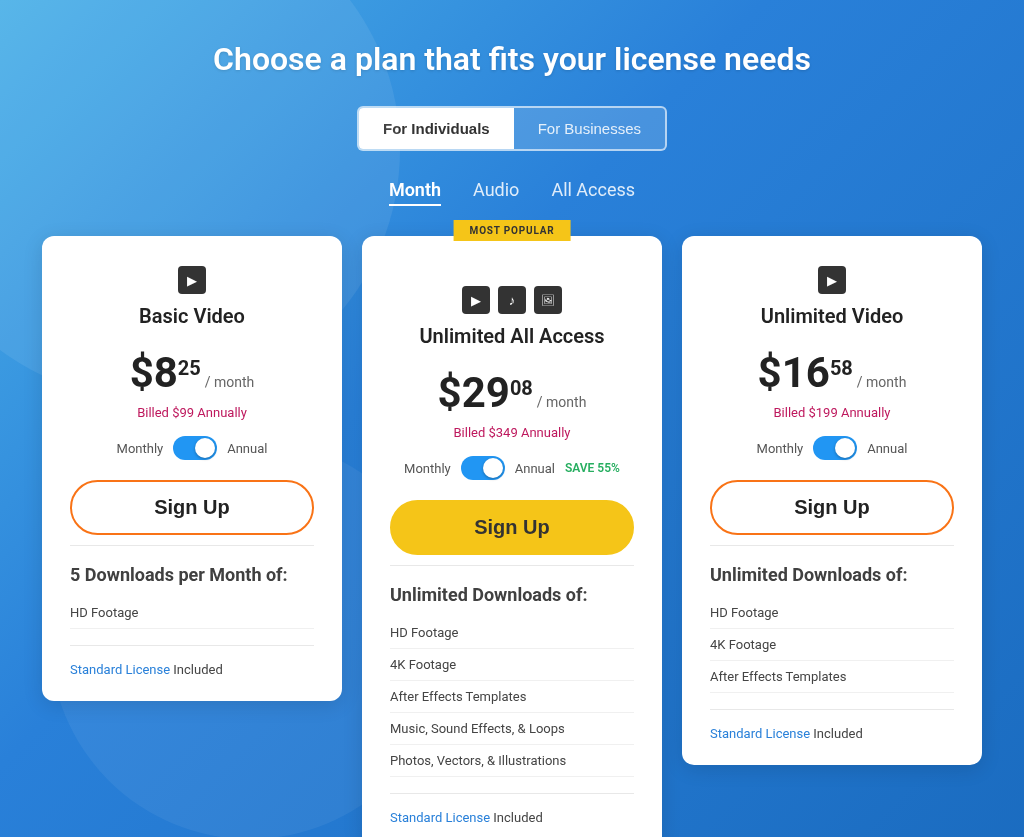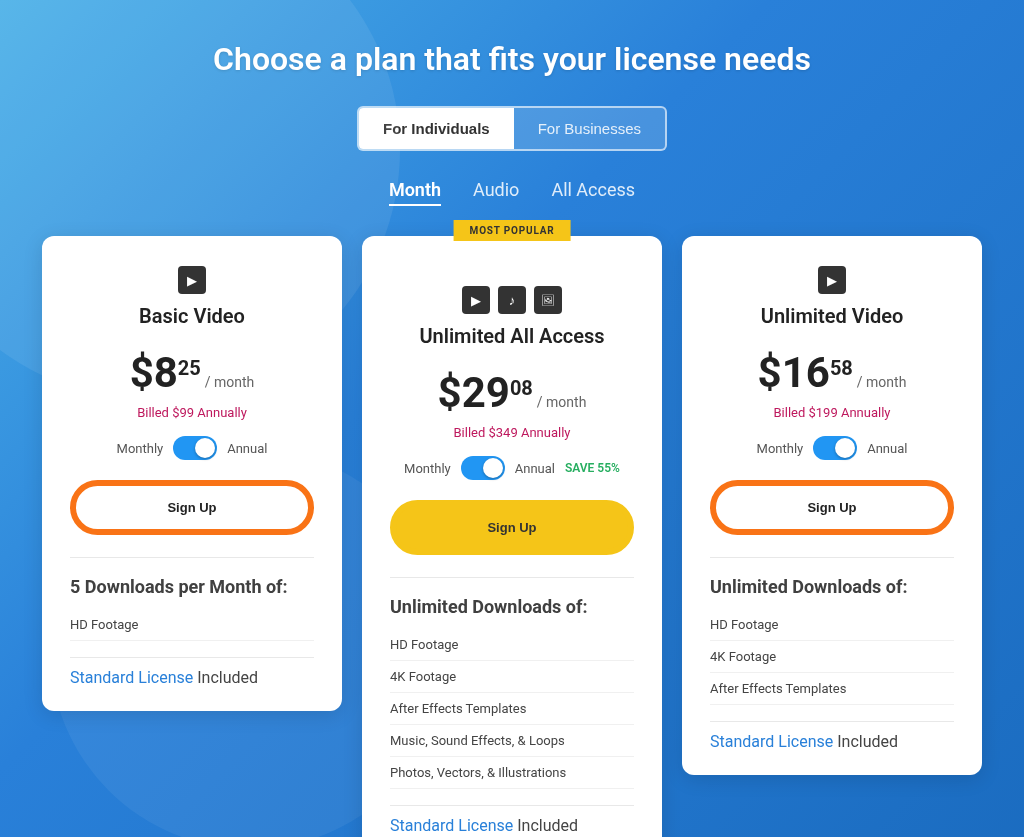--- a/index.html
+++ b/index.html
@@ -215,27 +215,27 @@
     }
     .save-badge {
       color: #27ae60;
       font-weight: 600;
       font-size: 12px;
     }
     .signup-btn {
       width: 100%;
       padding: 14px;
       border-radius: 30px;
-      border: 6px solid #f97316;
+      border: 2px solid #f97316;
       background: white;
-      font-size: 13px;
+      font-size: 20px;
       font-weight: 700;
       cursor: pointer;
       color: #222;
-      margin-bottom: 22px;
+      margin-bottom: 10px;
     }
     .signup-btn.featured-btn {
       background: #f5c518;
       border-color: #f5c518;
       color: #333;
     }
     .divider {
       height: 1px;
       background: #e8e8e8;
       margin-bottom: 18px;
@@ -250,23 +250,23 @@
       font-size: 13px;
       color: #444;
       padding: 8px 0;
       border-bottom: 1px solid #f0f0f0;
     }
     .feature-item:last-of-type {
       border-bottom: none;
     }
     .standard-license-row {
       margin-top: 16px;
-      padding-top: 10px;
+      padding-top: 16px;
       border-top: 1px solid #e8e8e8;
-      font-size: 16px;
+      font-size: 13px;
       color: #444;
     }
     .standard-license-link {
       color: #2980d9;
       text-decoration: none;
     }
   </style>
 </head>
 <body>
 

